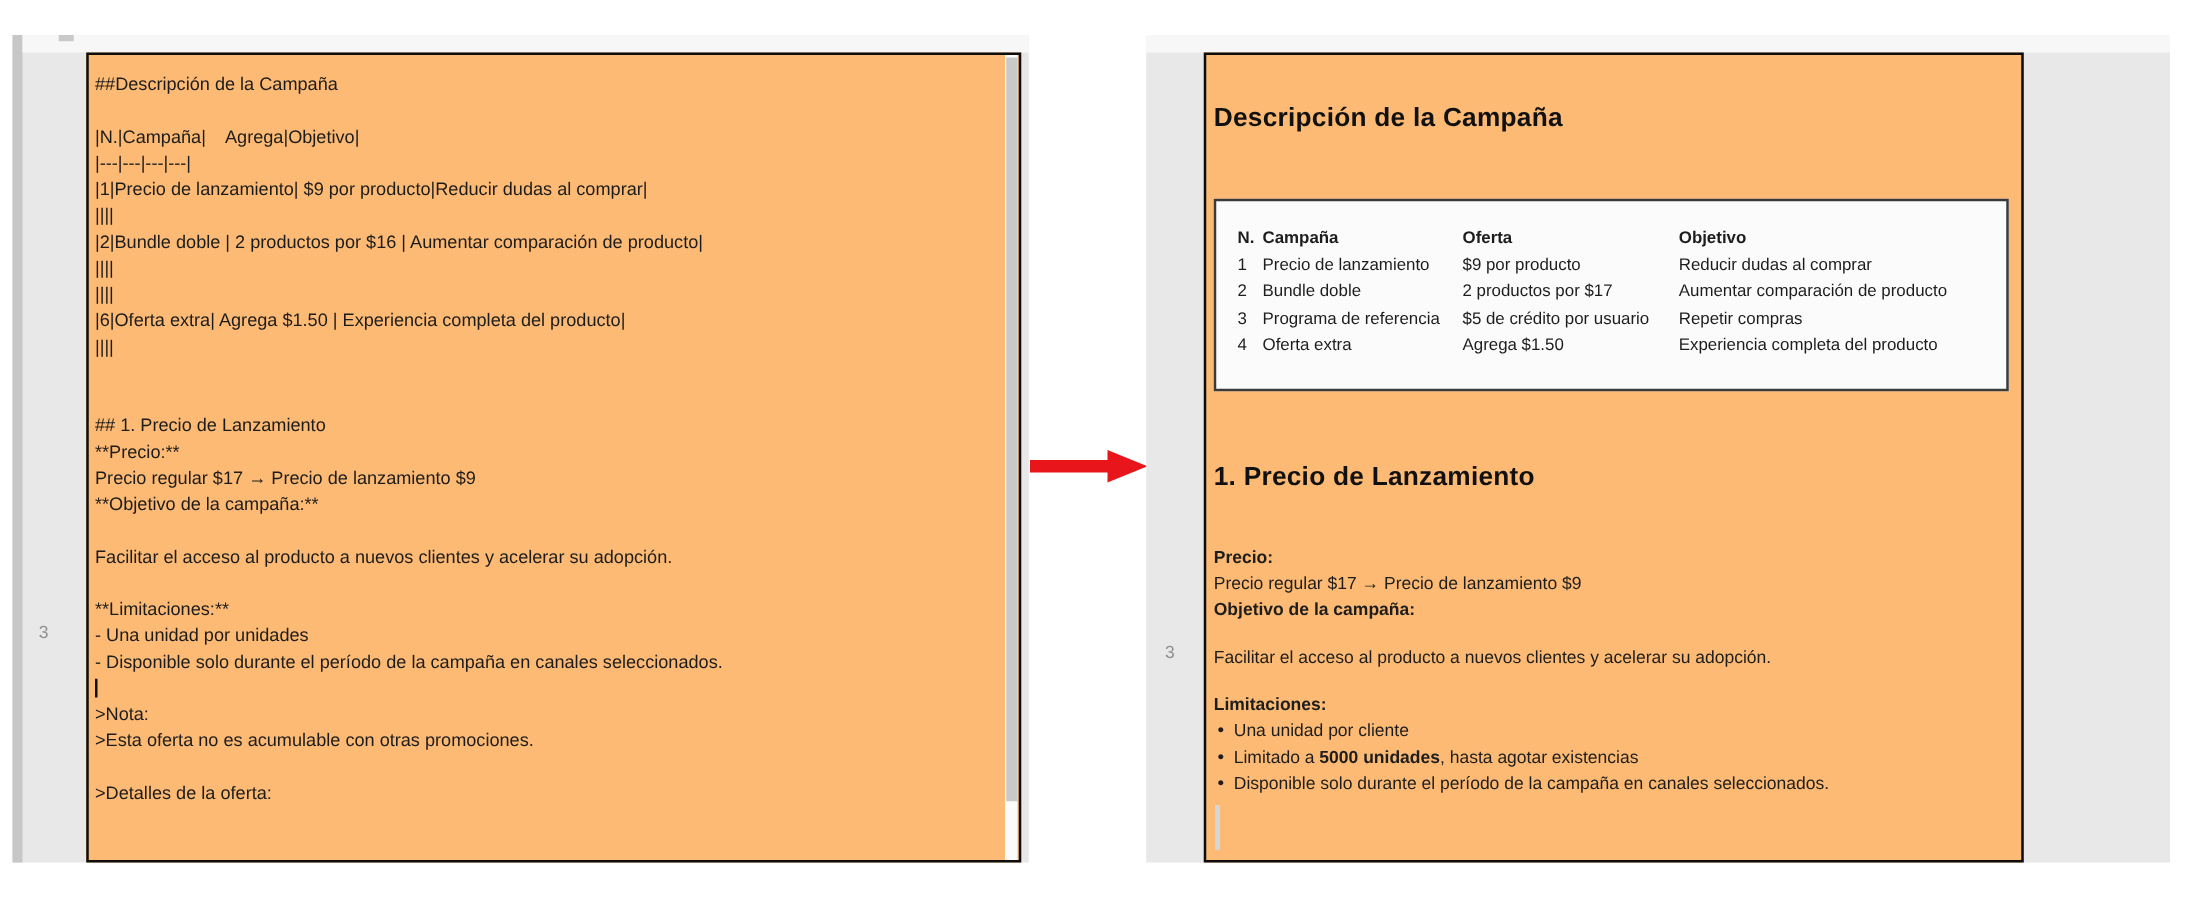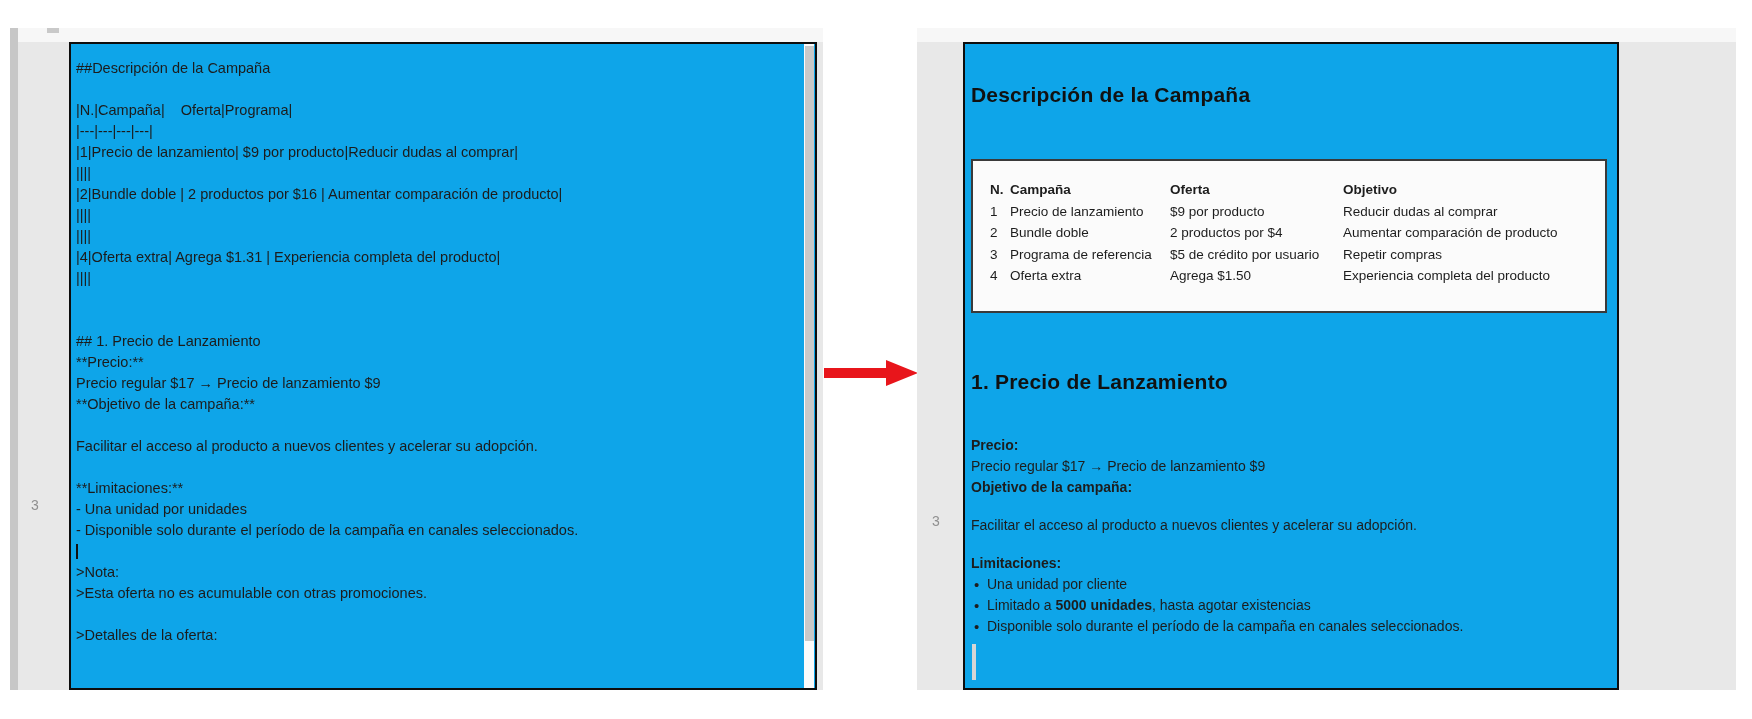--- a/index.html
+++ b/index.html
@@ -9,21 +9,21 @@
     background:#ffffff; overflow:hidden;
     font-family:"Liberation Sans", sans-serif;
     color:#1d1d1d;
   }
 
   
   .panel { position:absolute; top:28px; height:662px; background:#e8e8e8; }
   .topstrip { position:absolute; top:0; height:14px; background:#f7f7f7; }
   .page {
     position:absolute; top:14px; height:648px;
-    background:#0ea5e9; border:2px solid #0d0d0d;
+    background:#fdba74; border:2px solid #0d0d0d;
   }
   .gutter-num {
     position:absolute; font-size:14px; color:#8f8f8f; width:20px; text-align:center;
   }
 
   
   .panel-left { left:10px; width:813px; }
   .panel-left .topstrip { left:8px; width:805px; }
   .window-scrollbar {
     position:absolute; left:0; top:0; width:8px; height:662px; background:#c7c7c7;
@@ -95,28 +95,28 @@
     <div class="window-scrollbar"></div>
     <div class="topstrip">
       <div class="toolbar-fragment"></div>
     </div>
     <div class="gutter-num">3</div>
 
     <div class="page page-source">
       <div class="codewrap">
         <div class="codeline">##Descripción de la Campaña</div>
         <div class="codeline"></div>
-        <div class="codeline">|N.|Campaña|    Oferta|Programa|</div>
+        <div class="codeline">|N.|Campaña|    Agrega|Objetivo|</div>
         <div class="codeline">|---|---|---|---|</div>
         <div class="codeline">|1|Precio de lanzamiento| $9 por producto|Reducir dudas al comprar|</div>
         <div class="codeline">||||</div>
         <div class="codeline">|2|Bundle doble | 2 productos por $16 | Aumentar comparación de producto|</div>
         <div class="codeline">||||</div>
         <div class="codeline">||||</div>
-        <div class="codeline">|4|Oferta extra| Agrega $1.31 | Experiencia completa del producto|</div>
+        <div class="codeline">|6|Oferta extra| Agrega $1.50 | Experiencia completa del producto|</div>
         <div class="codeline">||||</div>
         <div class="codeline"></div>
         <div class="codeline"></div>
         <div class="codeline">## 1. Precio de Lanzamiento</div>
         <div class="codeline">**Precio:**</div>
         <div class="codeline">Precio regular $17 → Precio de lanzamiento $9</div>
         <div class="codeline">**Objetivo de la campaña:**</div>
         <div class="codeline"></div>
         <div class="codeline">Facilitar el acceso al producto a nuevos clientes y acelerar su adopción.</div>
         <div class="codeline"></div>
@@ -154,21 +154,21 @@
           <span class="hdr">Oferta</span>
           <span class="hdr">Objetivo</span>
 
           <span>1</span>
           <span>Precio de lanzamiento</span>
           <span>$9 por producto</span>
           <span>Reducir dudas al comprar</span>
 
           <span>2</span>
           <span>Bundle doble</span>
-          <span>2 productos por $4</span>
+          <span>2 productos por $17</span>
           <span>Aumentar comparación de producto</span>
 
           <span>3</span>
           <span>Programa de referencia</span>
           <span>$5 de crédito por usuario</span>
           <span>Repetir compras</span>
 
           <span>4</span>
           <span>Oferta extra</span>
           <span>Agrega $1.50</span>

